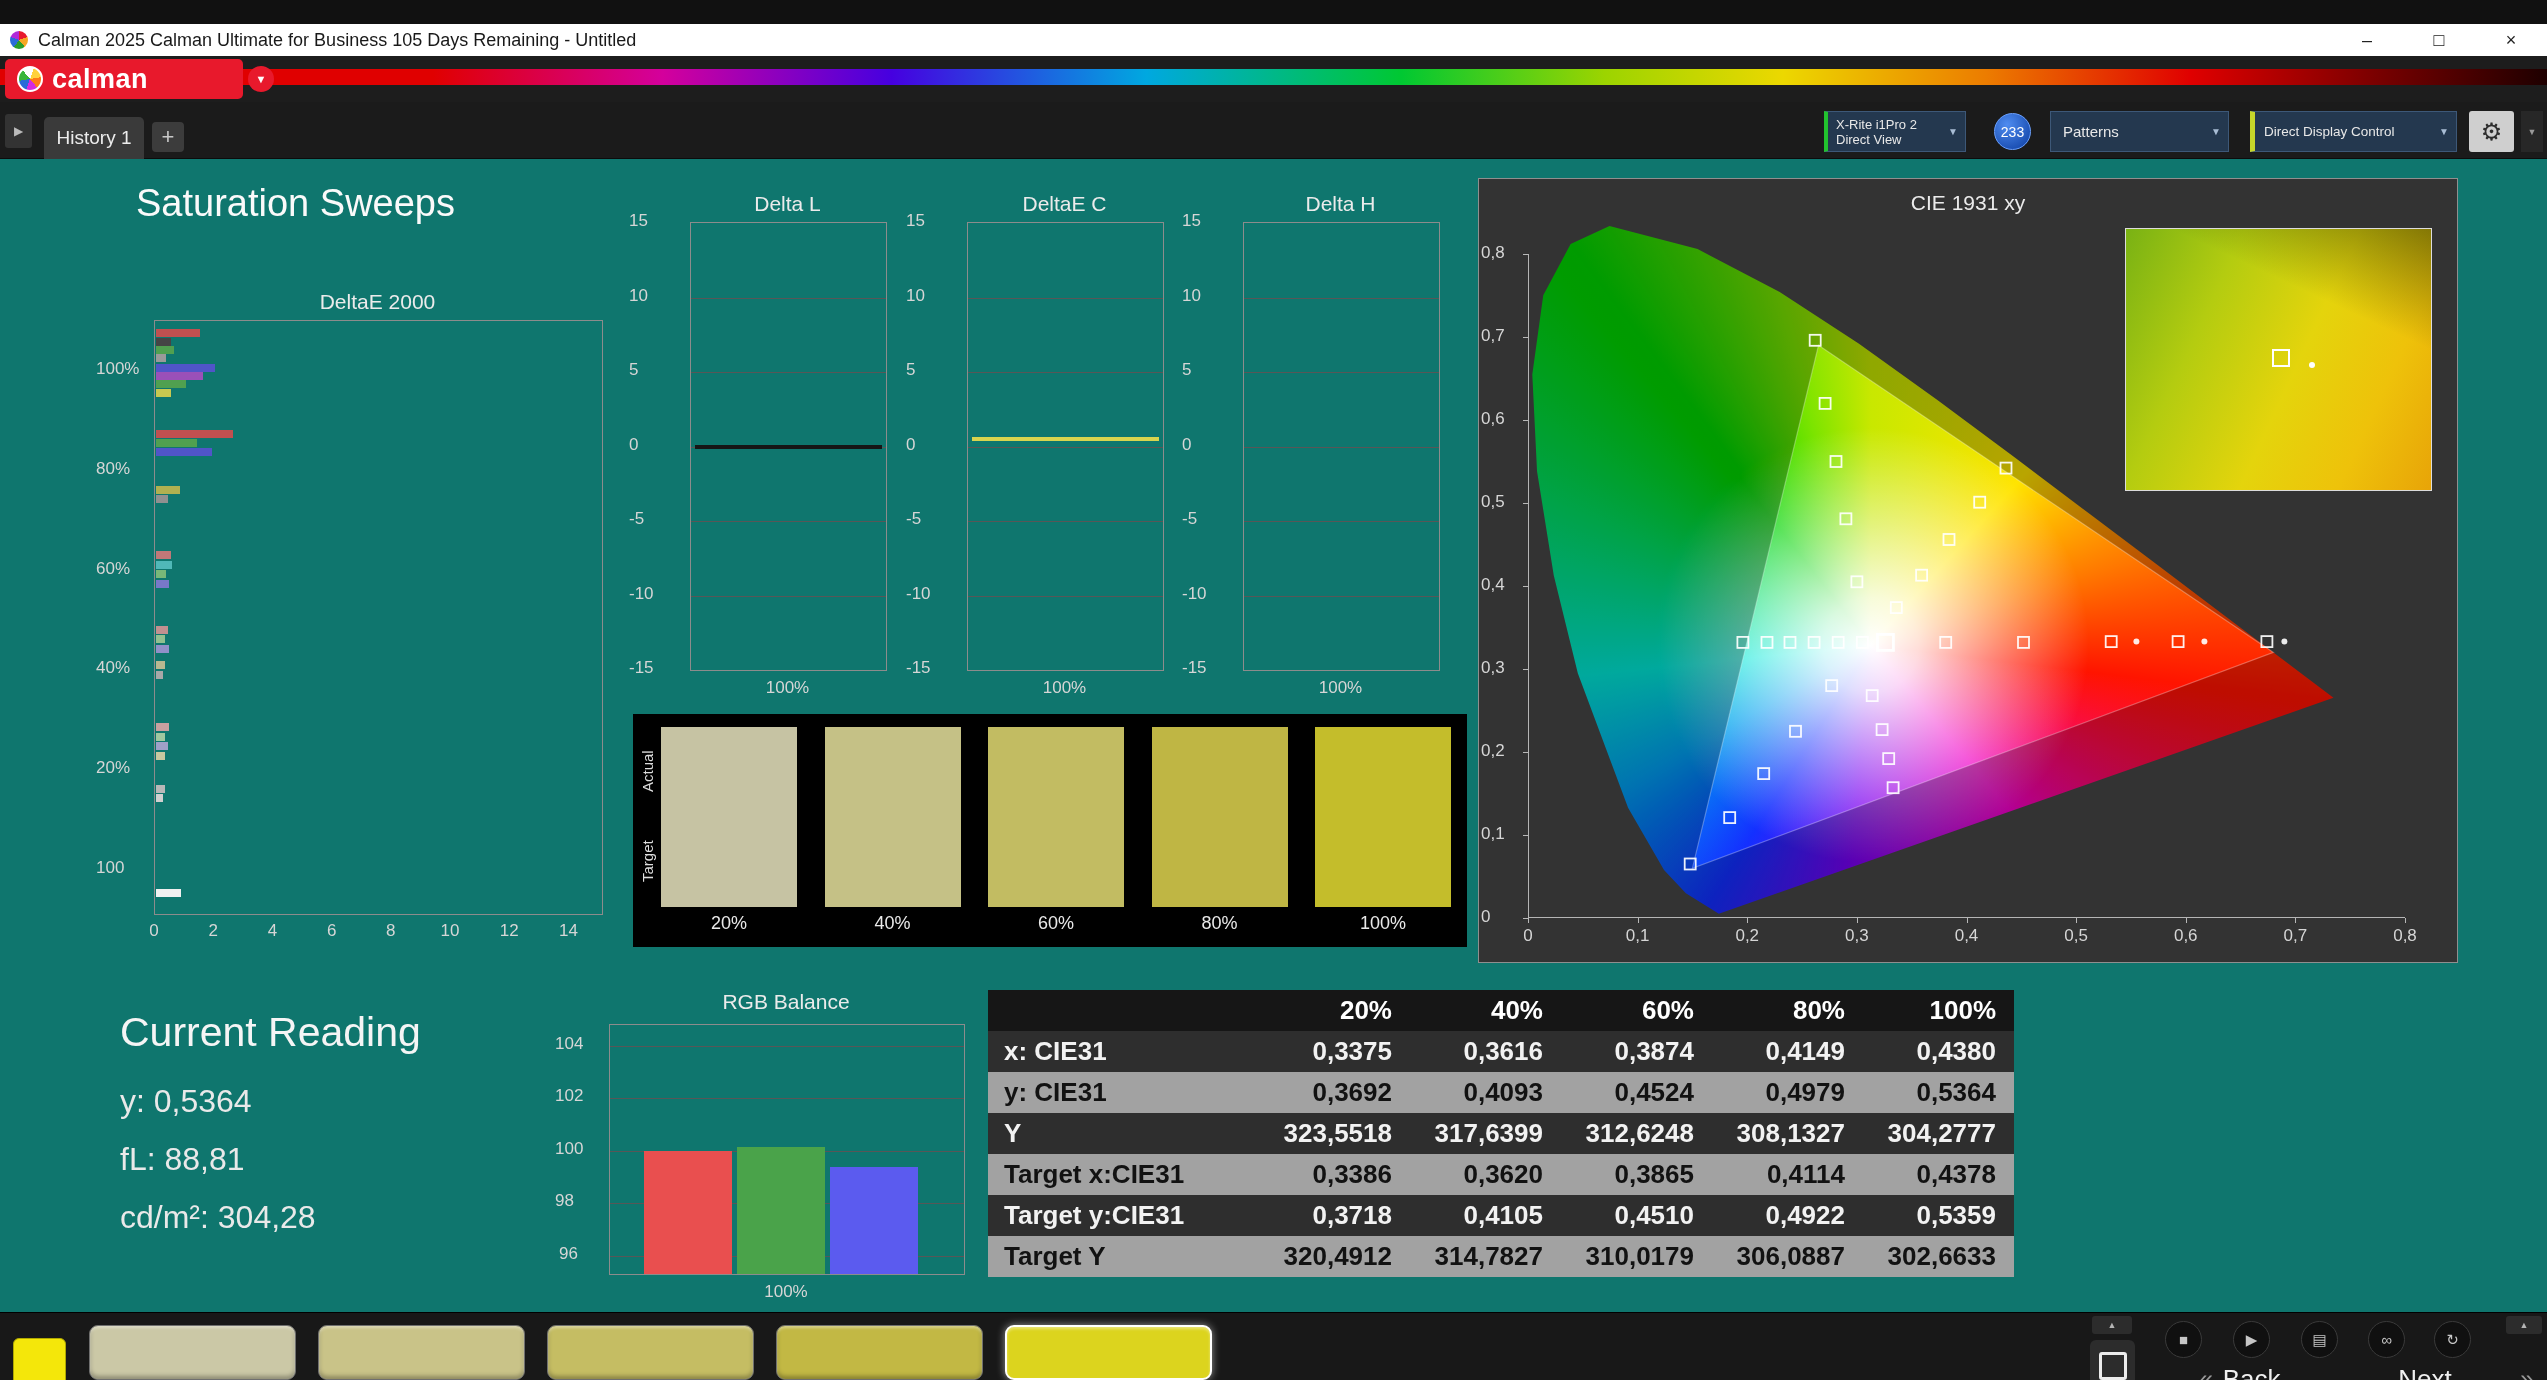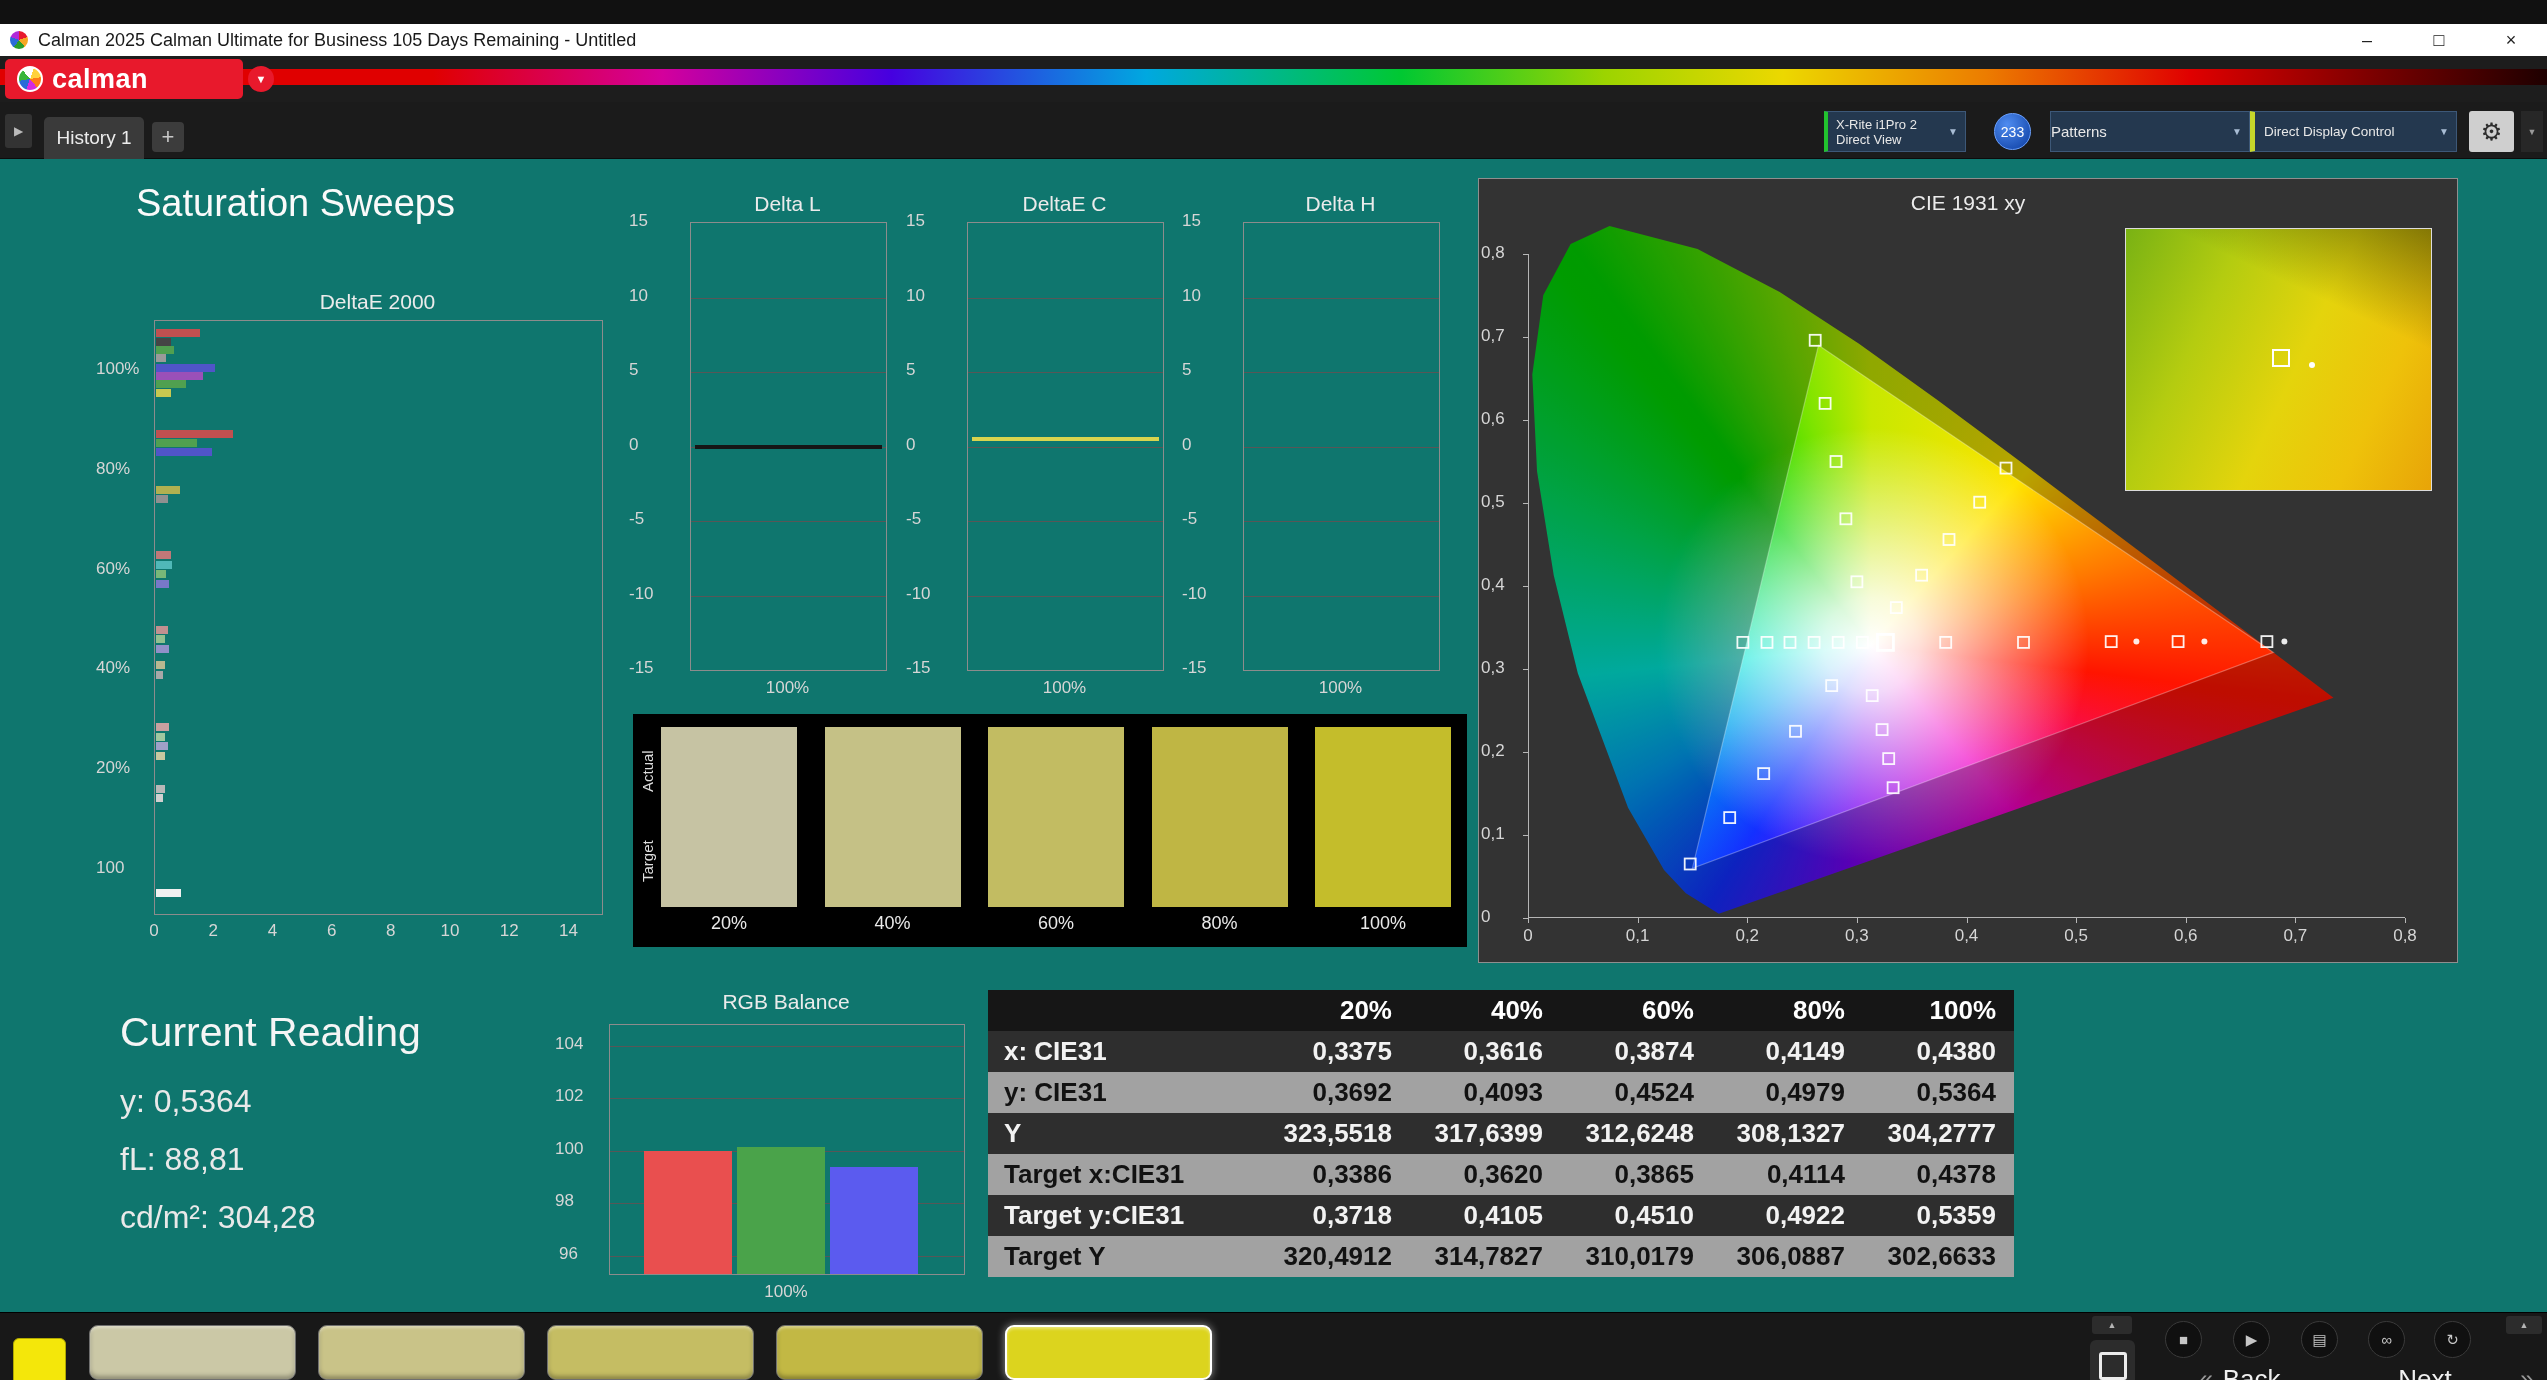--- a/index.html
+++ b/index.html
@@ -26,21 +26,21 @@
   
   .tabbar{position:absolute;top:78px;left:0;right:0;height:57px;background:#1b1b1b;border-bottom:1px solid #0c0c0c;box-sizing:border-box;}
   .tab-scroll{position:absolute;left:5px;top:12px;width:27px;height:34px;background:#333;color:#bbb;font-size:12px;display:flex;align-items:center;justify-content:center;border-radius:3px;}
   .tab{position:absolute;left:44px;top:15px;width:100px;height:42px;background:#3a3a3a;color:#ececec;font-size:19px;display:flex;align-items:center;justify-content:center;border-radius:5px 5px 0 0;}
   .tab-add{position:absolute;left:152px;top:20px;width:32px;height:30px;background:#3c3c3c;color:#c8c8c8;font-size:22px;display:flex;align-items:center;justify-content:center;border-radius:4px;}
   .drop{position:absolute;top:9px;height:41px;background:#24384f;border:1px solid #3d5878;box-sizing:border-box;color:#e8e8e8;display:flex;align-items:center;}
   .drop .caret{position:absolute;right:7px;color:#a8bcd4;font-size:10px;}
   .meter-box{left:1824px;width:142px;border-left:4px solid #22c22e;flex-direction:column;align-items:flex-start;justify-content:center;padding-left:8px;font-size:13px;line-height:15px;}
   .badge{position:absolute;left:1994px;top:11px;width:37px;height:37px;border-radius:50%;
     background:radial-gradient(circle at 35% 30%,#4f8cf0,#1c50b4 75%);color:#fff;font-size:14px;display:flex;align-items:center;justify-content:center;border:1px solid #6aa0ff;box-sizing:border-box;}
-  .patterns-box{left:2050px;width:200px;padding-left:0;font-size:15px;}
+  .patterns-box{left:2050px;width:179px;padding-left:12px;font-size:15px;}
   .display-box{left:2250px;width:207px;border-left:5px solid #c6d62a;padding-left:9px;font-size:13.5px;}
   .gear-btn{position:absolute;left:2469px;top:9px;width:45px;height:41px;background:#cfcfcf;border-radius:3px;color:#2e2e2e;font-size:24px;display:flex;align-items:center;justify-content:center;}
   .corner-btn{position:absolute;left:2521px;top:9px;width:22px;height:41px;background:#272727;color:#999;font-size:9px;display:flex;align-items:center;justify-content:center;}
 
   
   .axis-label{position:absolute;color:#d6d6d6;font-size:17px;}
   .axis-label.y{}
   .axis-label.x{text-align:center;}
   .gridline-h{position:absolute;left:0;right:0;height:1px;background:#575757;}
   .chart-title{position:absolute;text-align:center;color:#ebebeb;font-size:21px;}

